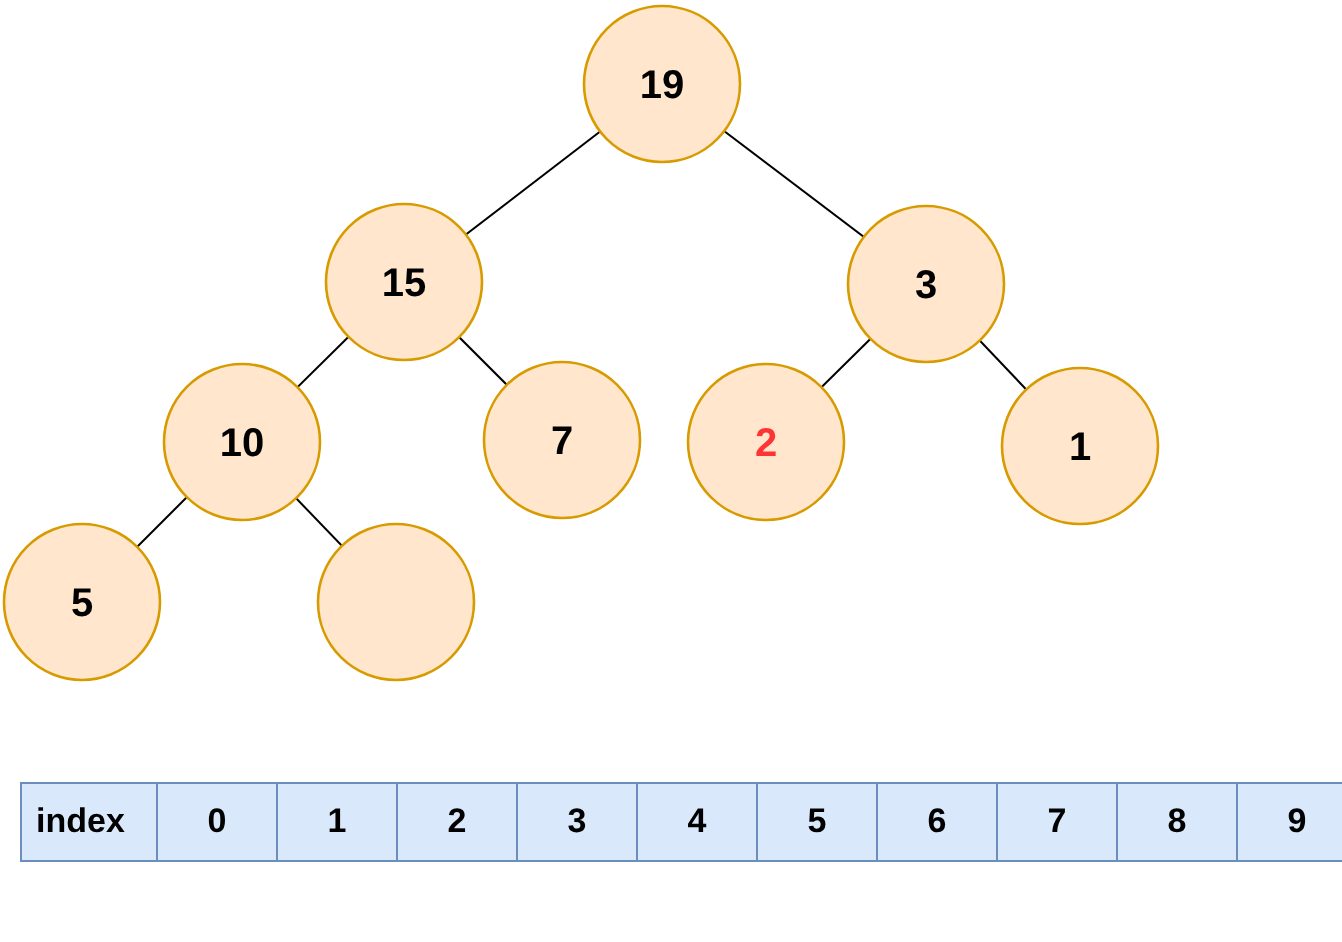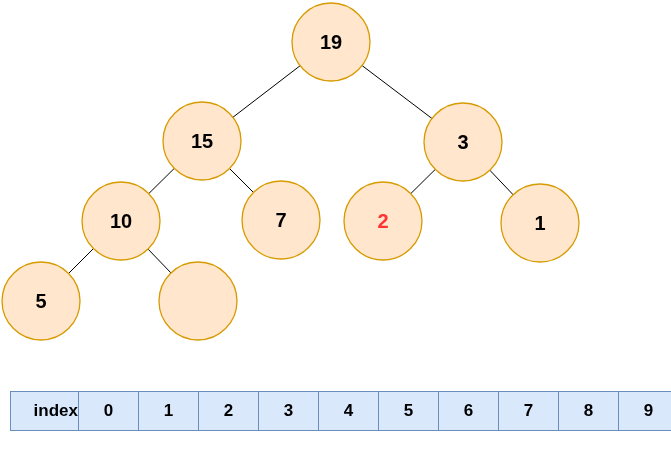--- a/index.html
+++ b/index.html
@@ -41,21 +41,21 @@
     width: 59px;
     padding: 0;
     text-align: center;
     font-weight: bold;
     font-size: 17px;
     color: #000000;
     font-family: "Liberation Sans", sans-serif;
   }
   #array-table td.row-header {
     width: 60px;
-    text-align: right;
+    text-align: left;
     padding-left: 7px;
   }
   #array-table td.hl {
     color: #ff3333;
   }
 </style>
 </head>
 <body>
 
 <div id="stage">

